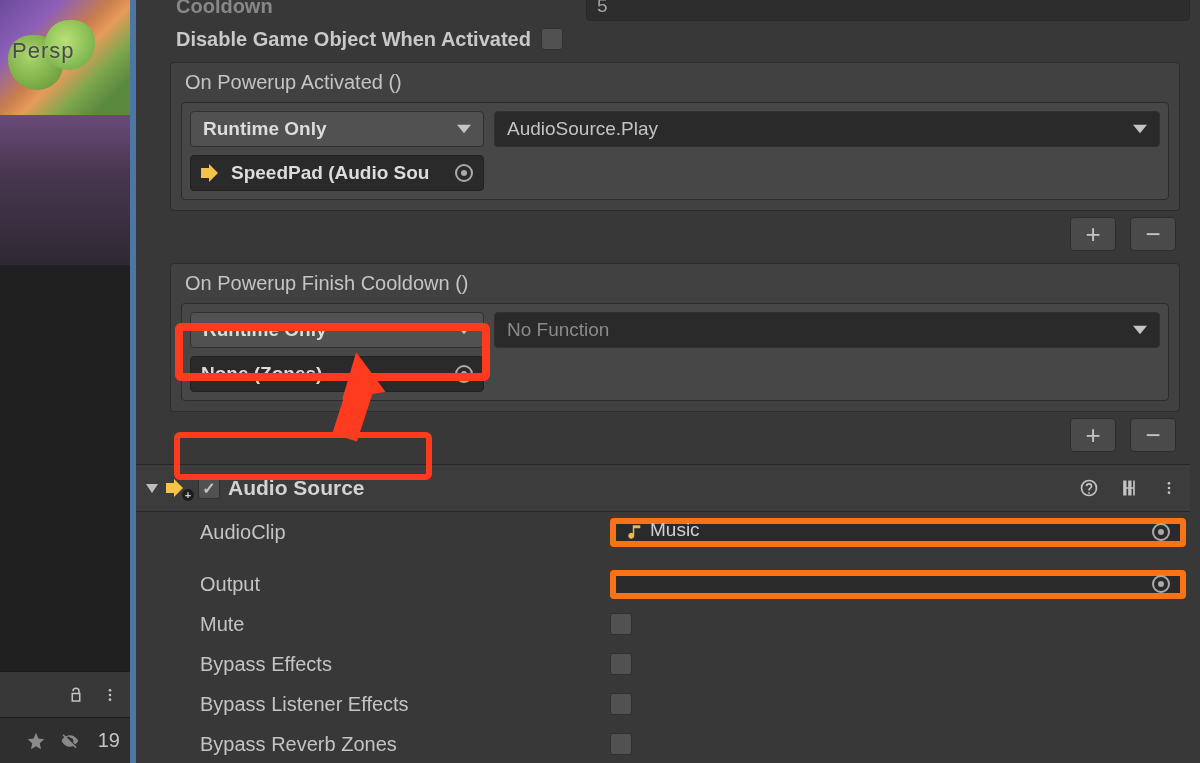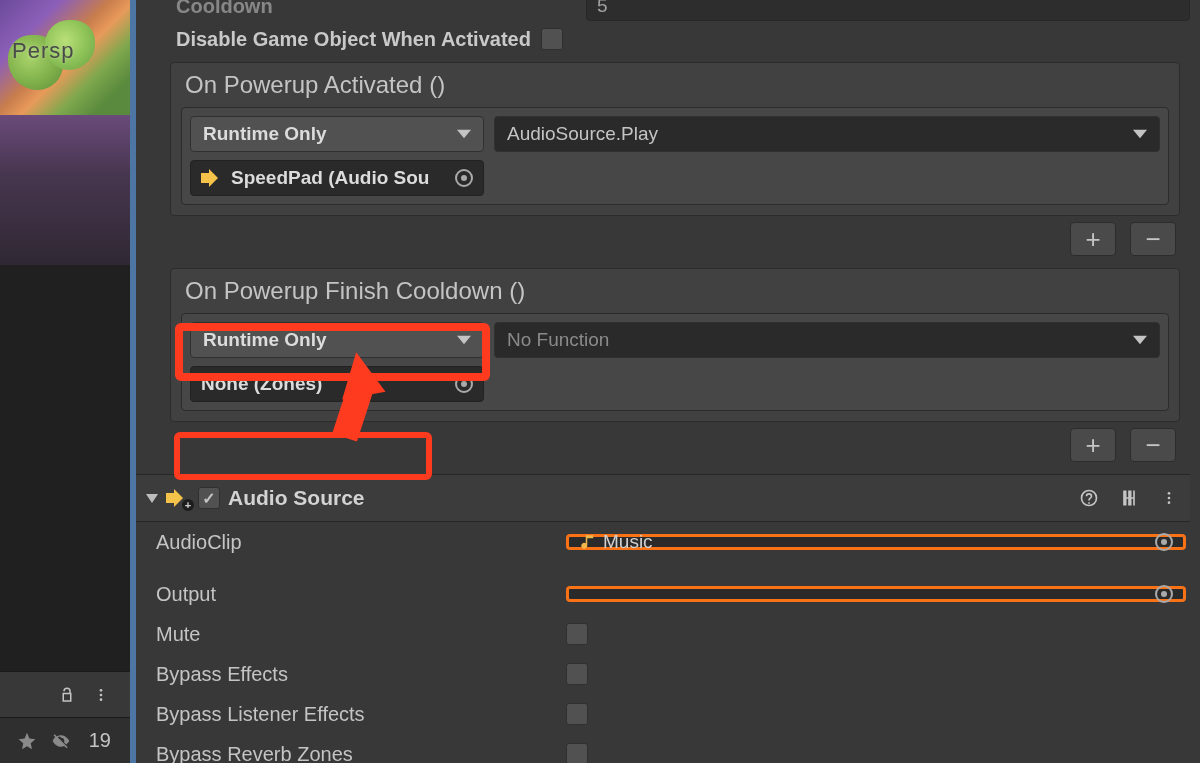--- a/index.html
+++ b/index.html
@@ -55,21 +55,21 @@
   }
   .dark-fill { position:absolute; left:0; top:265px; width:130px; bottom:92px; background:#202020; }
 
   .left-bottom {
     position:absolute; left:0; bottom:0; width:130px; height:92px;
   }
   .left-bottom-row {
     height:46px; display:flex; align-items:center; justify-content:flex-end;
     border-top:1px solid #1a1a1a;
     background:#383838;
-    padding-right:19px;
+    padding-right:10px;
     gap:14px;
   }
   .left-bottom-row.second { background:#2f2f2f; }
   .mini-ico { width:20px; height:20px; display:flex; align-items:center; justify-content:center; color:#c4c4c4;}
   .lb-count { color:#c4c4c4; font-size:20px; margin-left:4px;}
 
   .blue-edge {
     position:absolute; left:130px; top:0; width:6px; height:763px;
     background:#5fa9ff; opacity:.55;
   }
@@ -101,21 +101,21 @@
     content:"✓"; color:#c4c4c4; font-size:16px; font-weight:bold;
   }
 
   .event-block {
     margin:4px 10px 0 34px;
     background:#414141;
     border:1px solid #2c2c2c;
     border-radius:4px;
   }
   .event-header {
-    padding:8px 14px; color:#c4c4c4; font-size:24px;
+    padding:8px 14px; color:#c4c4c4; font-size:20px;
   }
   .event-body {
     margin:0 10px 10px 10px;
     background:#474747;
     border:1px solid #2c2c2c;
     border-radius:4px;
     padding:8px;
   }
   .ev-row { display:flex; gap:10px; margin-bottom:8px; }
   .ev-row:last-child{margin-bottom:0;}
@@ -176,26 +176,26 @@
   .plus-badge {
     position:absolute; right:-2px; bottom:-2px; width:12px; height:12px;
     background:#1d1d1d; border-radius:50%; color:#d0d0d0; font-size:11px;
     line-height:12px; text-align:center; font-weight:bold;
   }
   .comp-title { font-weight:700; font-size:21px; color:#d3d3d3; margin-left:8px;}
   .comp-tools { margin-left:auto; display:flex; gap:18px; color:#c4c4c4;}
   .tool-ico { width:22px; height:22px; display:flex; align-items:center; justify-content:center;}
 
   
-  .as-row { display:flex; align-items:center; height:40px; padding-left:20px;}
+  .as-row { display:flex; align-items:center; height:40px; padding-left:64px;}
   .as-label { width:410px; color:#c4c4c4; font-size:20px;}
   .as-field {
-    flex:1; height:16px; margin-right:4px;
-    background:#2a2a2a; border:3px solid #f97316; border-radius:4px;
-    display:flex; align-items:center; padding:0 10px; font-size:19px; color:#d0d0d0;
+    flex:1; height:29px; margin-right:4px;
+    background:#2a2a2a; border:6px solid #f97316; border-radius:4px;
+    display:flex; align-items:flex-end; padding:0 10px; font-size:19px; color:#d0d0d0;
   }
 
   
   .hl {
     position:absolute; border:6px solid #ff3b1f; border-radius:6px; pointer-events:none;
   }
   .hl1 { border-width:8px; }
   .arrow {
     position:absolute; width:0; height:0; pointer-events:none;
     border-left:22px solid transparent; border-right:22px solid transparent;

